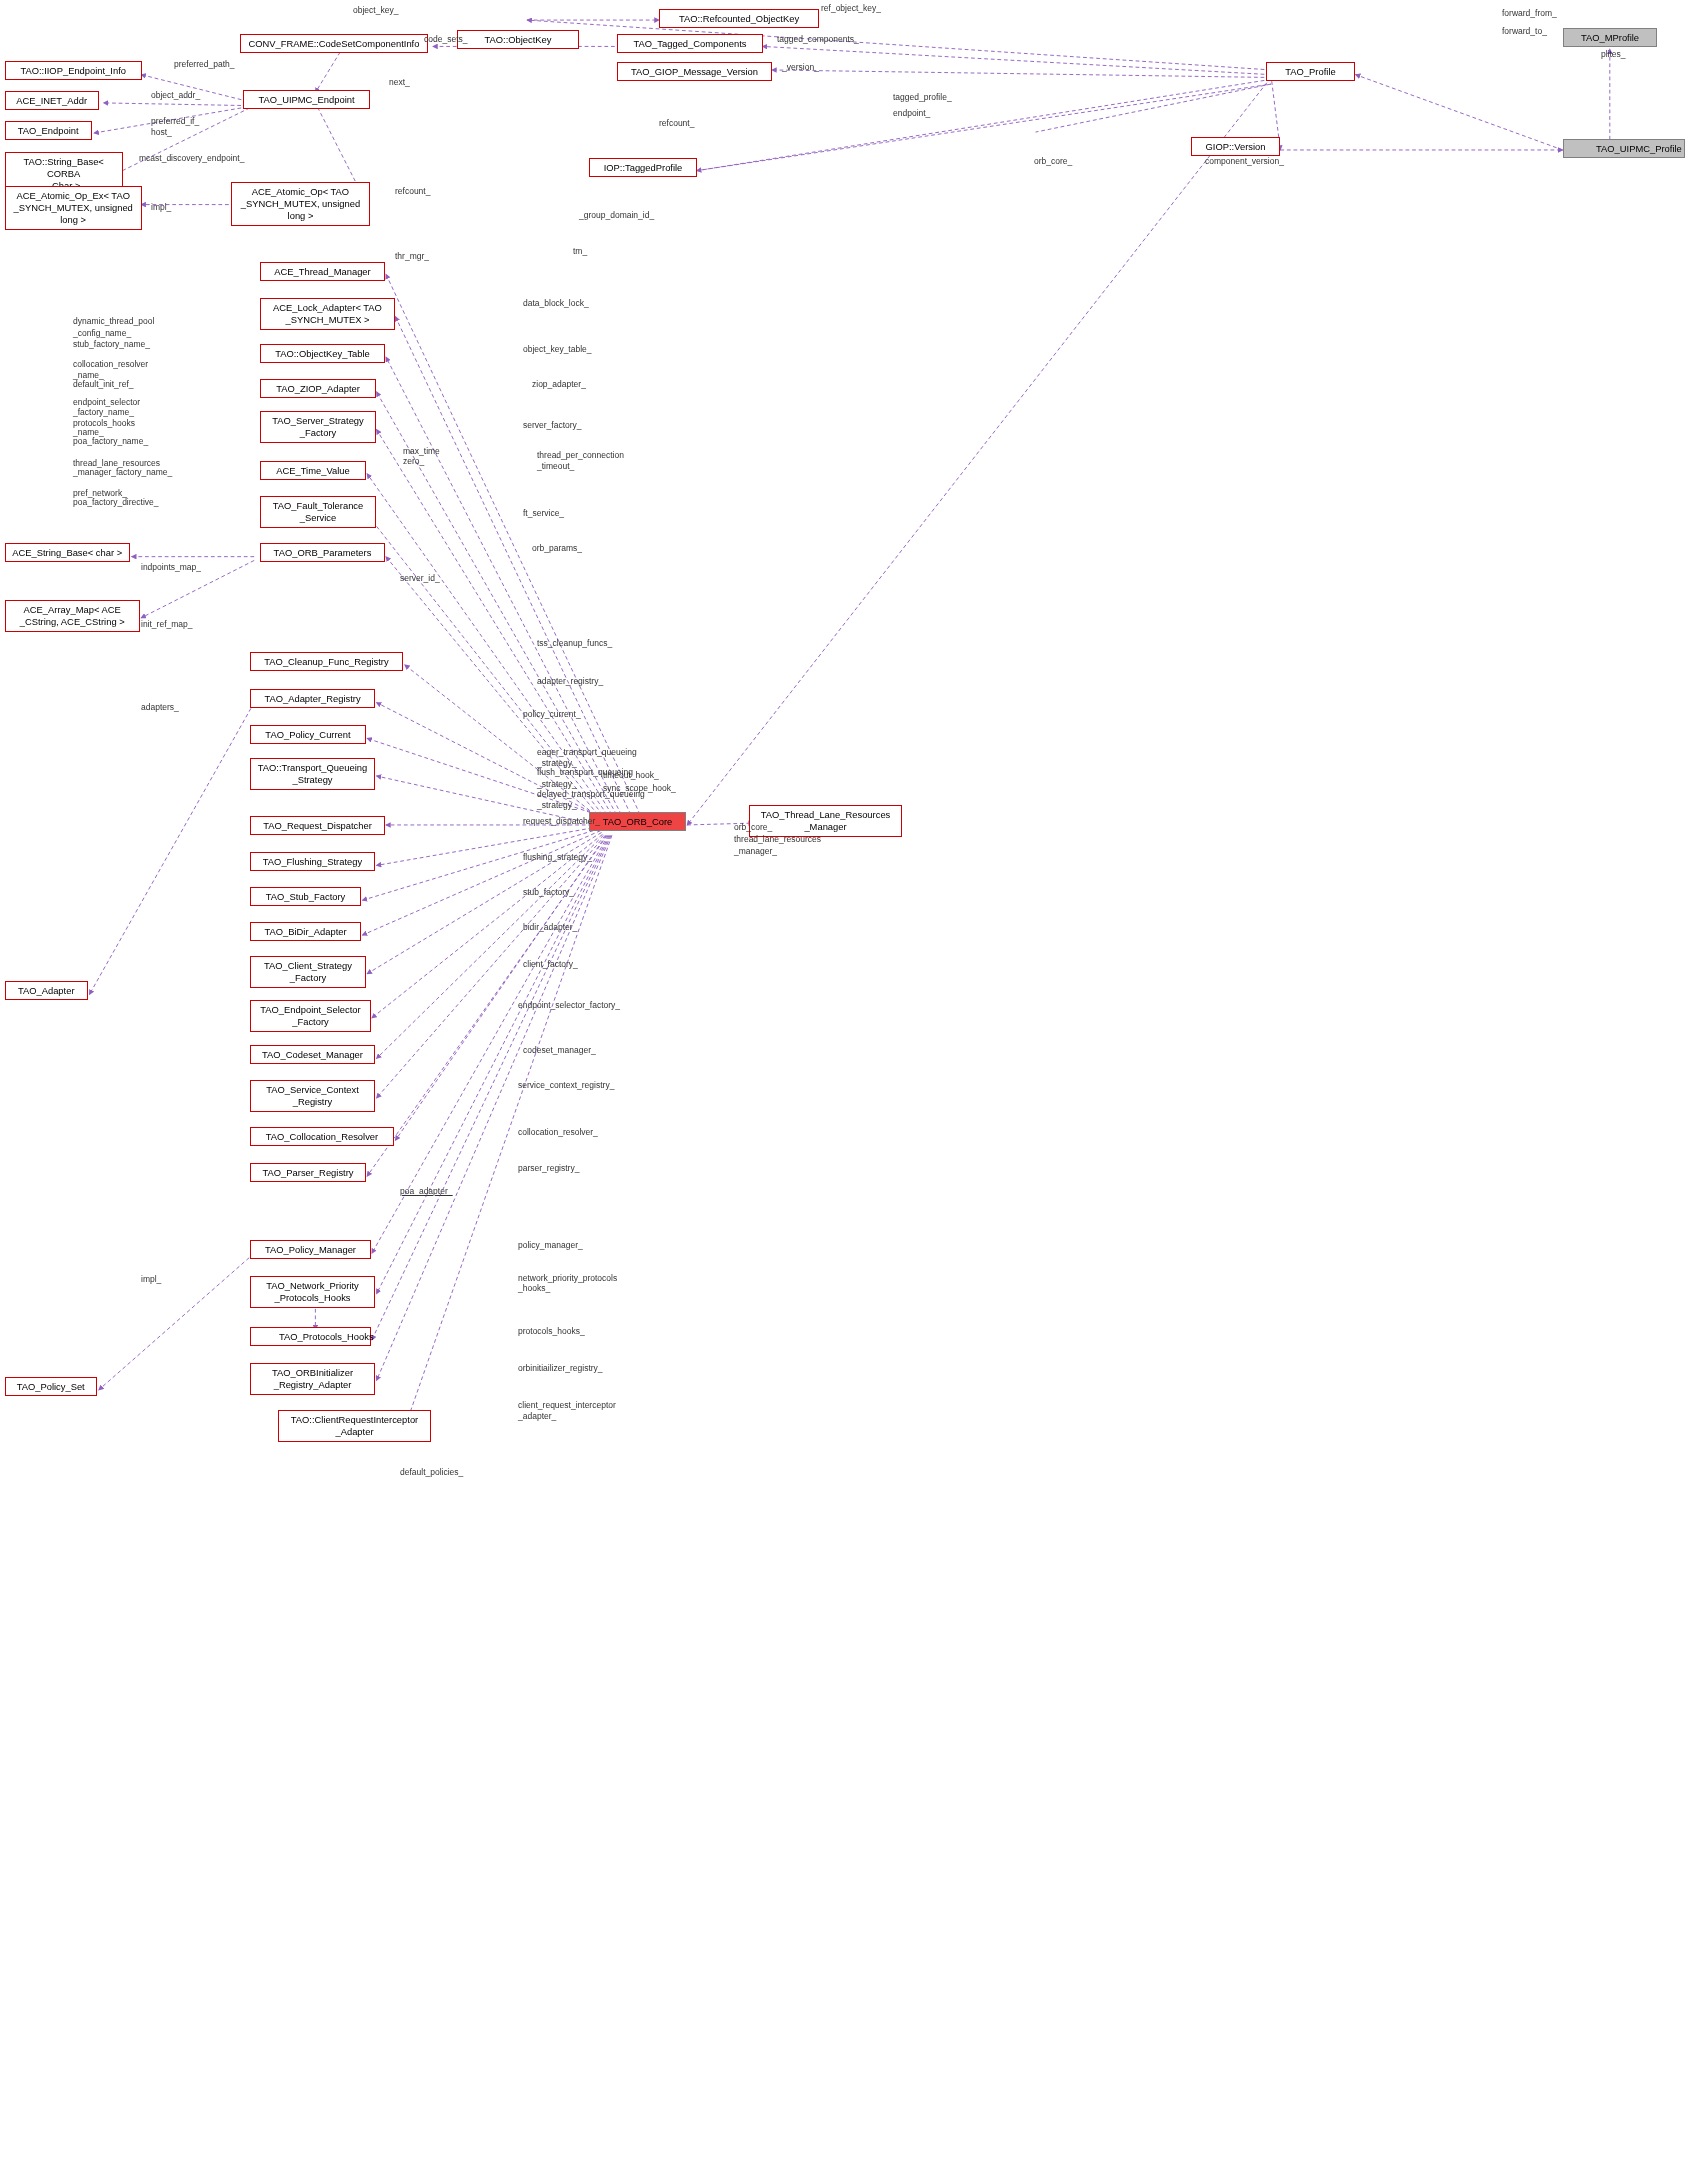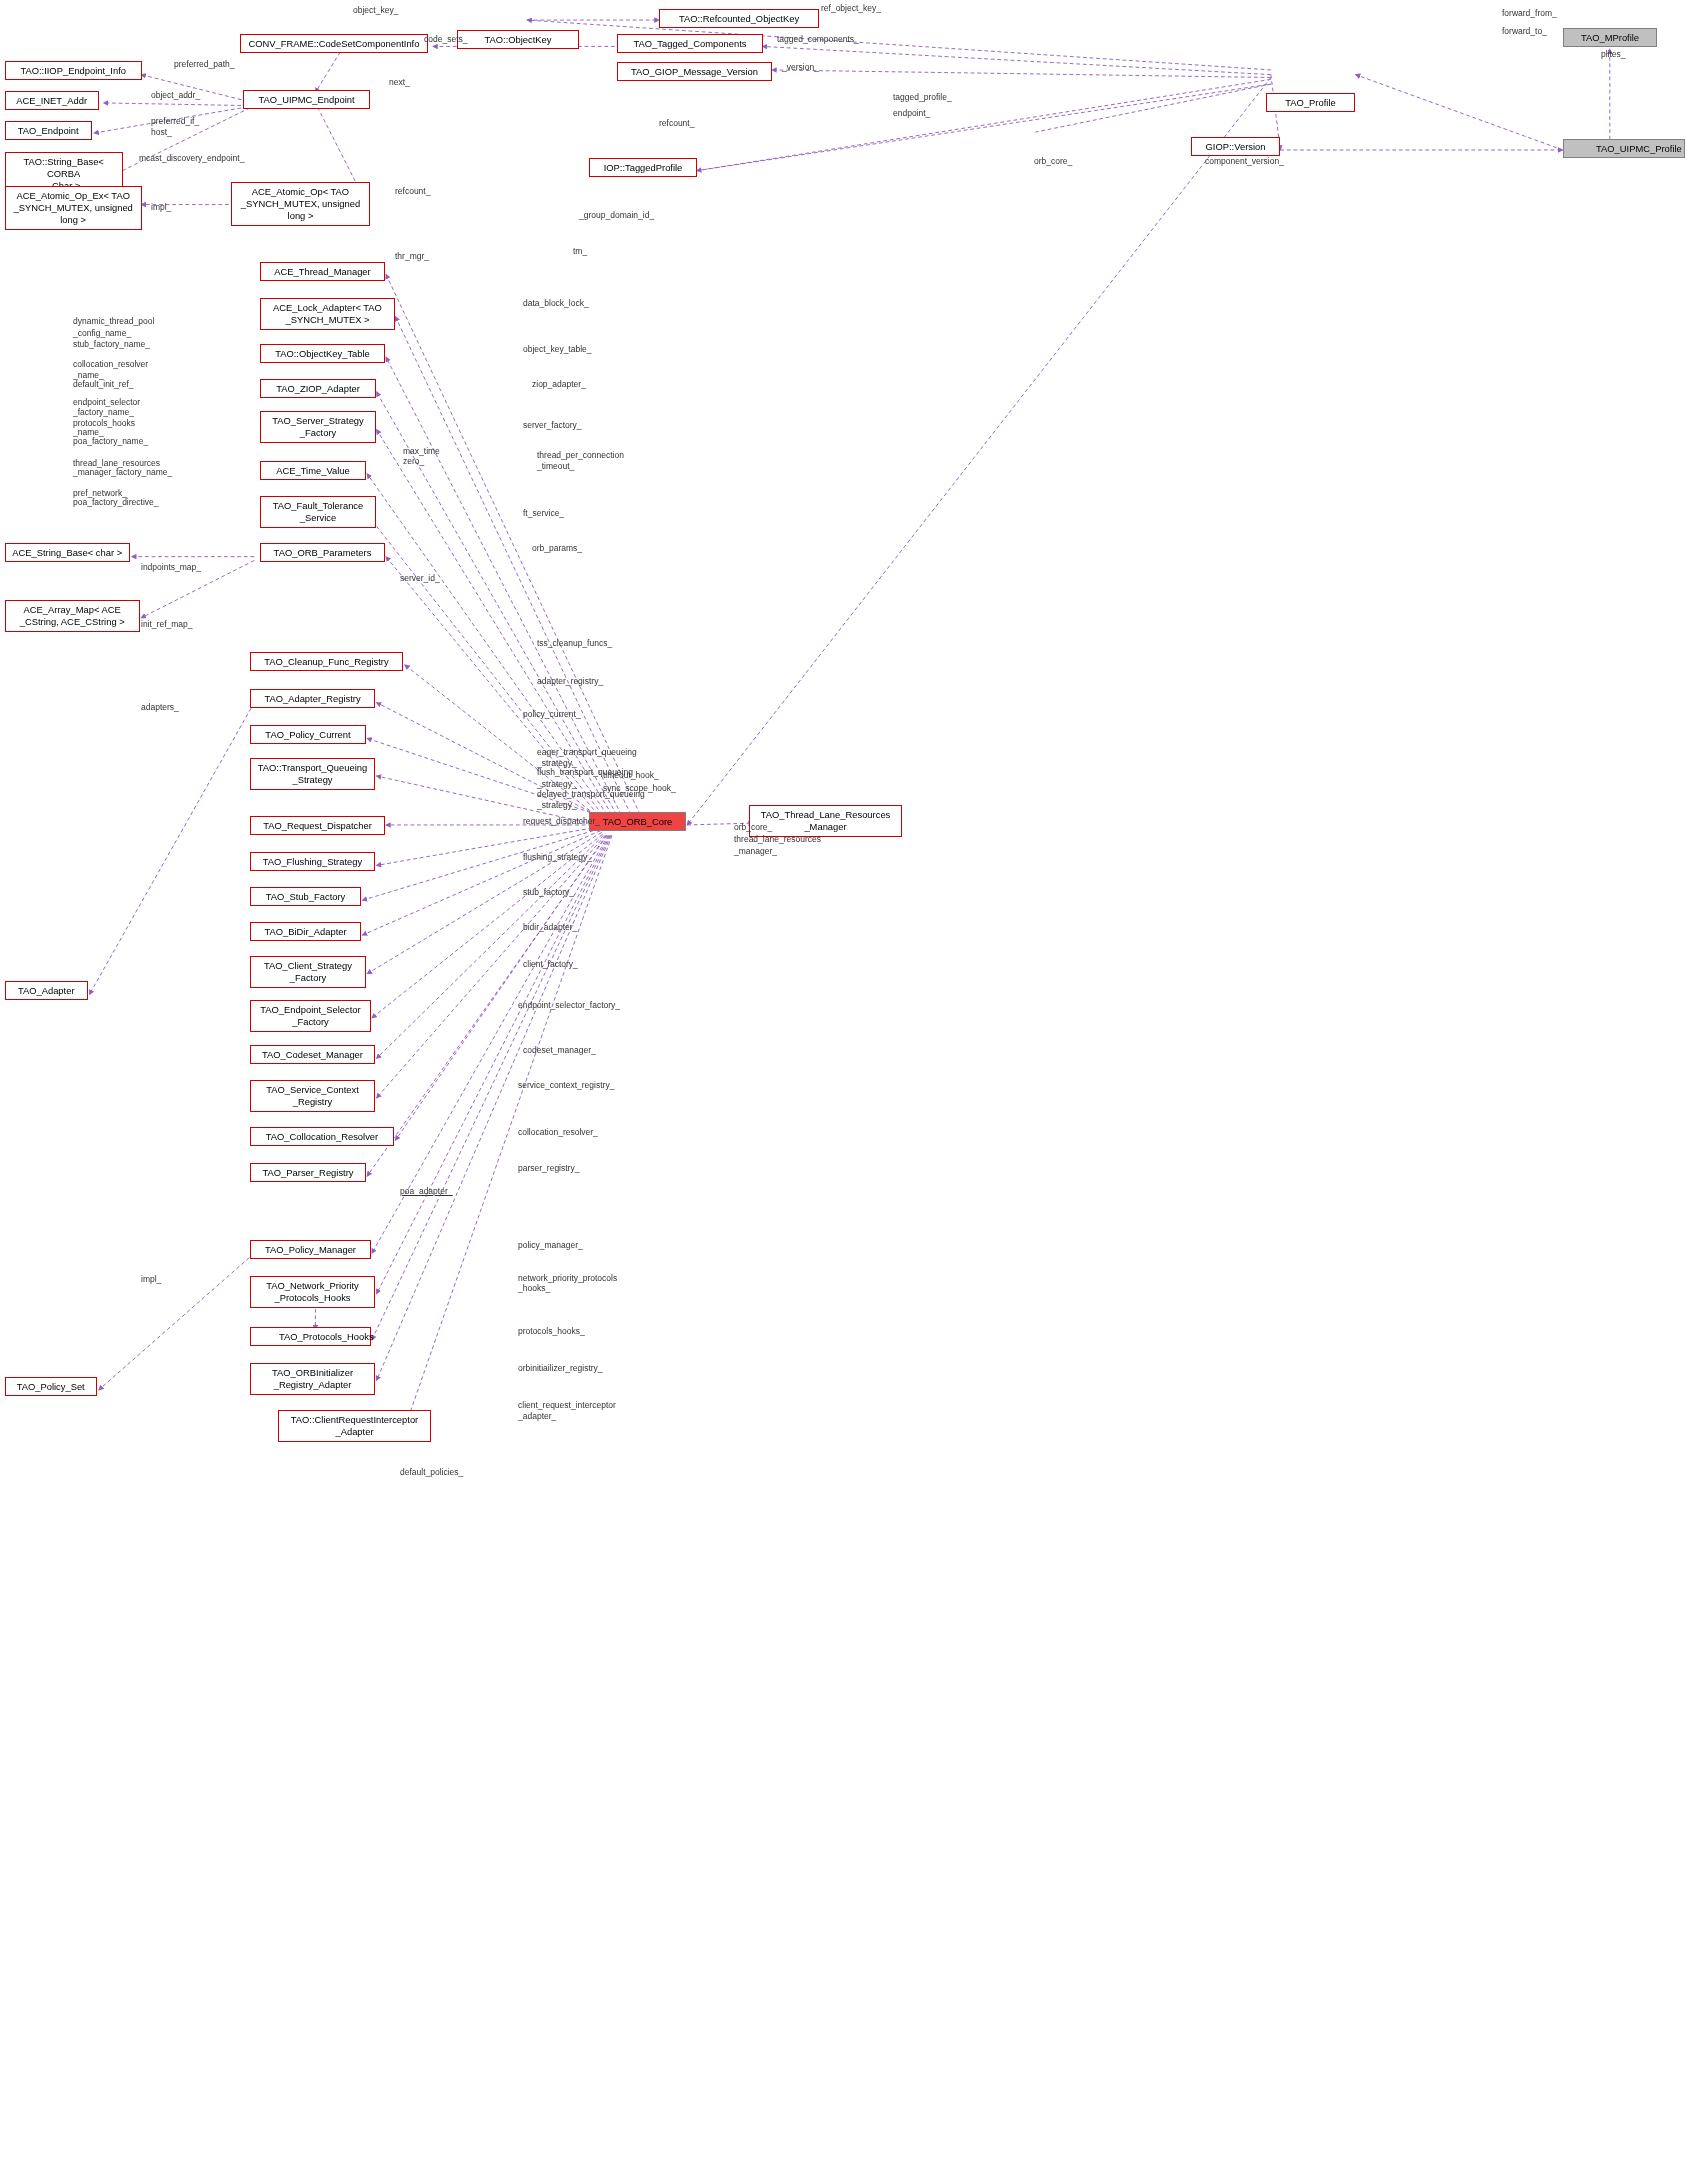--- a/index.html
+++ b/index.html
@@ -194,21 +194,21 @@
   </div>
 
   <div class="node" style="left:617px; top:34px; width:146px;">
     <span>TAO_Tagged_Components</span>
   </div>
 
   <div class="node" style="left:617px; top:62px; width:155px;">
     <span>TAO_GIOP_Message_Version</span>
   </div>
 
-  <div class="node" style="left:1266px; top:62px; width:89px;margin-top:31px;">
+  <div class="node" style="left:1266px; top:62px; width:89px;">
     <span>TAO_Profile</span>
   </div>
 
   <div class="node" style="left:4.7px; top:61px; width:137px;">
     <span>TAO::IIOP_Endpoint_Info</span>
   </div>
 
   <div class="node" style="left:4.7px; top:91px; width:94px;">
     <span>ACE_INET_Addr</span>
   </div>

